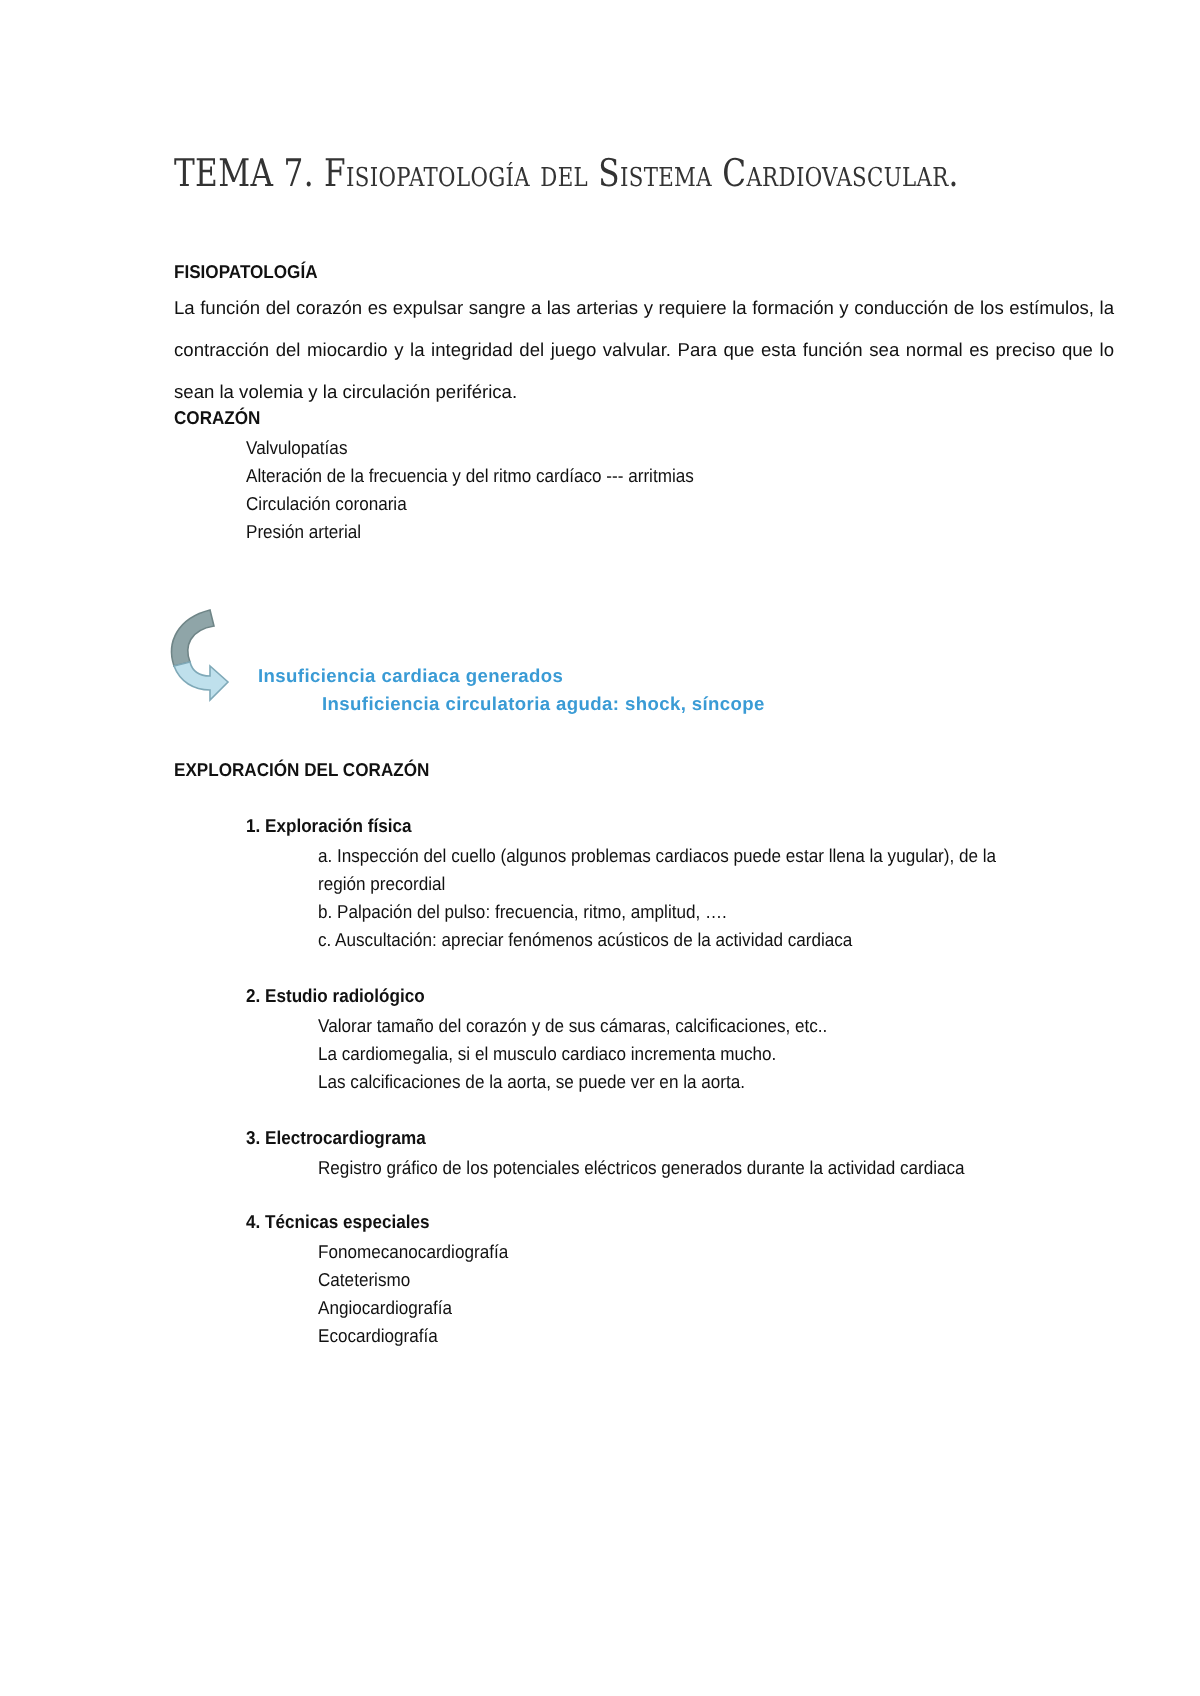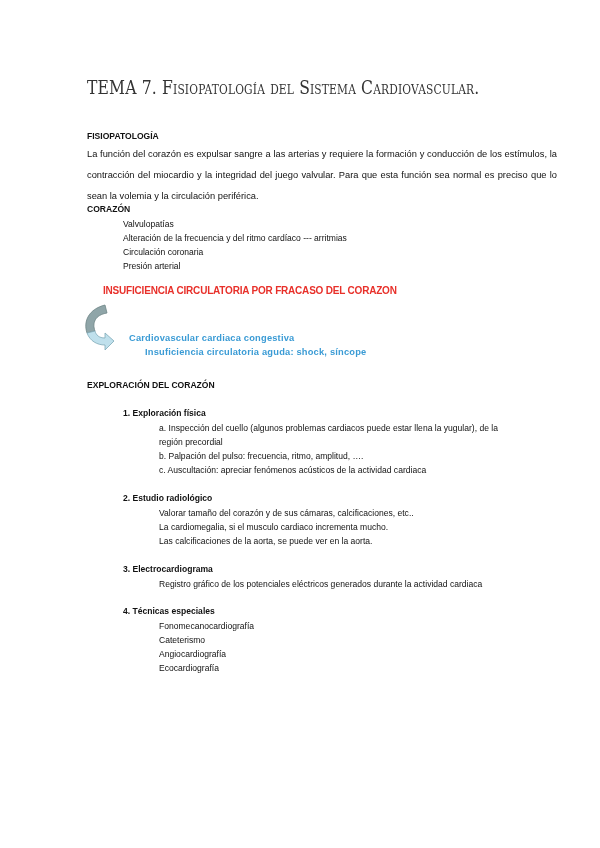--- a/index.html
+++ b/index.html
@@ -25,27 +25,26 @@
 
   <div class="txt bold" style="left:74px;top:129px;">FISIOPATOLOGÍA</div>
   <div class="para">La función del corazón es expulsar sangre a las arterias y requiere la formación y conducción de los estímulos, la contracción del miocardio y la integridad del juego valvular. Para que esta función sea normal es preciso que lo sean la volemia y la circulación periférica.</div>
 
   <div class="txt bold" style="left:74px;top:202px;">CORAZÓN</div>
   <div class="txt" style="left:110px;top:217px;">Valvulopatías</div>
   <div class="txt" style="left:110px;top:231px;">Alteración de la frecuencia y del ritmo cardíaco --- arritmias</div>
   <div class="txt" style="left:110px;top:245px;">Circulación coronaria</div>
   <div class="txt" style="left:110px;top:259px;">Presión arterial</div>
 
-  <div class="red">INSUFICIENCIA CIRCULATORIA POR FRACASO DEL CORAZON</div>
   <svg class="arrow" viewBox="0 0 40 50">
     <path d="M24 2 C8 6 2 18 6 30 L14 28 C11 20 14 12 26 10 Z" fill="#8fa5a8" stroke="#6f8587" stroke-width="0.8"></path>
     <path d="M6 30 C9 38 16 42 24 42 L24 47 L33 38 L24 30 L24 35 C18 35 15 32 14 28 Z" fill="#bfe0ec" stroke="#7fa9b8" stroke-width="0.8"></path>
   </svg>
-  <div class="blue" style="left:116px;top:333px;">Cardiovascular cardiaca congestiva</div>
-  <div class="blue" style="left:116px;top:347px;padding-left:16px;">Insuficiencia circulatoria aguda: shock, síncope</div>
+  <div class="blue" style="left:116px;top:333px;">Insuficiencia cardiaca generados</div>
+  <div class="blue" style="left:132px;top:347px;padding-left:16px;">Insuficiencia circulatoria aguda: shock, síncope</div>
 
   <div class="txt bold" style="left:74px;top:378px;">EXPLORACIÓN DEL CORAZÓN</div>
 
   <div class="txt bold" style="left:110px;top:406px;">1. Exploración física</div>
   <div class="txt" style="left:146px;top:421px;width:420px;">a. Inspección del cuello (algunos problemas cardiacos puede estar llena la yugular), de la</div>
   <div class="txt" style="left:146px;top:435px;">región precordial</div>
   <div class="txt" style="left:146px;top:449px;">b. Palpación del pulso: frecuencia, ritmo, amplitud, ….</div>
   <div class="txt" style="left:146px;top:463px;">c. Auscultación: apreciar fenómenos acústicos de la actividad cardiaca</div>
 
   <div class="txt bold" style="left:110px;top:491px;">2. Estudio radiológico</div>

